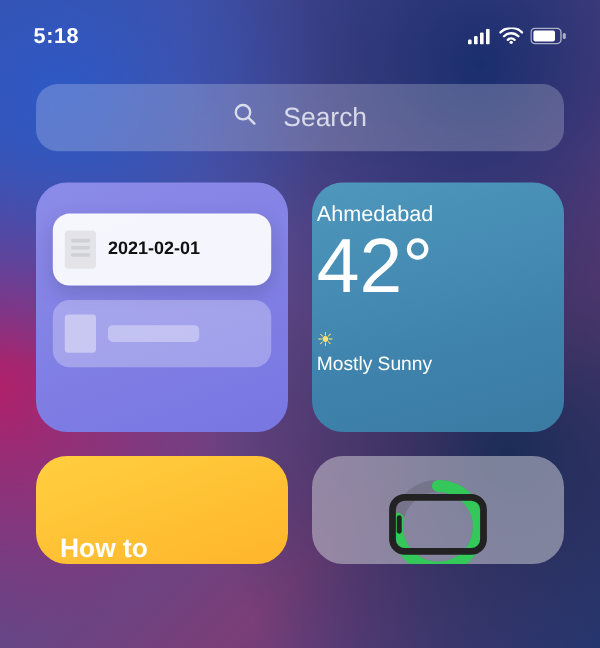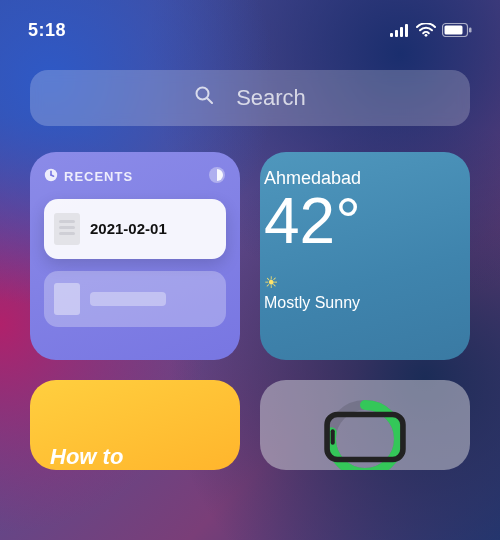--- a/index.html
+++ b/index.html
@@ -59,21 +59,21 @@
   
   .weather { background: linear-gradient(165deg, #4f97bd 0%, #3f84ad 60%, #3a7aa3 100%); padding:16px 4px; }
   .weather-city { font-size:18px; font-weight:400; }
   .weather-temp { font-size:64px; font-weight:300; line-height:1; margin-top:0px; }
   .weather-mid { margin-top:20px; }
   .sun-icon { font-size:16px; color:#ffe36b; }
   .weather-cond { font-size:16px; margin-top:2px; }
   .weather-range { font-size:16px; }
 
   
-  .notes { background: linear-gradient(160deg,#ffcf3f 0%, #ffb52c 100%); padding:0; display:flex; align-items:flex-end;font-style:italic; }
+  .notes { background: linear-gradient(160deg,#ffcf3f 0%, #ffb52c 100%); padding:0; display:flex; align-items:flex-end; }
   .notes-inner { padding:0 20px 0 20px; width:100%; }
   .notes-title { color:#fff; font-size:22px; font-weight:700; line-height:1.2; }
 
   
   .battery-widget { background: rgba(200,200,210,0.55); display:flex; align-items:flex-start; justify-content:center; padding-top:18px; }
   .ring-wrap { position:relative; width:82px; height:82px; }
   .ring-wrap svg { width:82px; height:82px; transform:rotate(-90deg); }
   .ring-bg { stroke: rgba(0,0,0,0.12); }
   .ring-fg { stroke: #34c759; }
   .ring-center { position:absolute; inset:0; display:flex; align-items:center; justify-content:center; }
@@ -122,37 +122,20 @@
           <line x1="13.2" y1="13.2" x2="18" y2="18" stroke="#fff" stroke-width="2" stroke-linecap="round"></line>
         </svg>
     </span>
     <span>Search</span>
   </div>
 </div>
 
 <div class="widgets">
 
   <div class="widget recents">
-    <div class="recents-header">
-      <span>
-        <svg width="14" height="14" viewBox="0 0 14 14">
-            <circle cx="7" cy="7" r="6.2" fill="rgba(255,255,255,0.85)"></circle>
-            <line x1="7" y1="7" x2="7" y2="3.4" stroke="#7876e2" stroke-width="1.6" stroke-linecap="round"></line>
-            <line x1="7" y1="7" x2="9.6" y2="8.2" stroke="#7876e2" stroke-width="1.6" stroke-linecap="round"></line>
-          </svg>
-      </span>
-      <span>RECENTS</span>
-      <span class="spacer"></span>
-      <span>
-        <svg width="18" height="18" viewBox="0 0 18 18">
-            <circle cx="9" cy="9" r="8" fill="rgba(255,255,255,0.35)"></circle>
-            <path d="M9 3 v12 a6 6 0 0 0 0 -12" fill="#fff" opacity="0.9"></path>
-          </svg>
-      </span>
-    </div>
     <div class="recents-card">
       <div class="doc-icon"></div>
       <div class="recents-title">
         <div>2021-02-01</div>
       </div>
     </div>
     <div class="recents-ghost">
       <div class="ghost-thumb"></div>
       <div class="ghost-bar"></div>
     </div>

